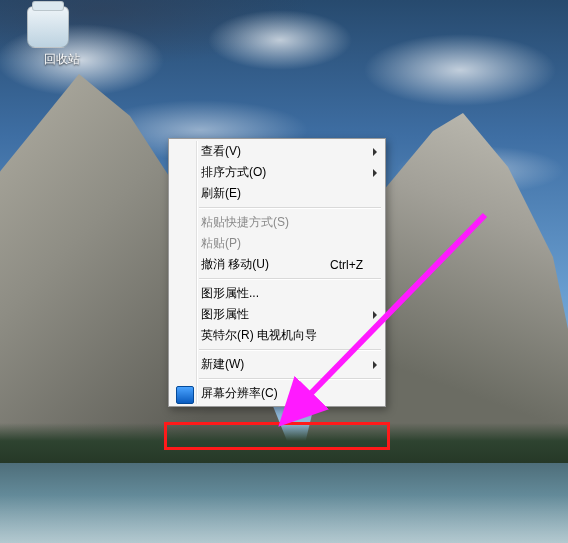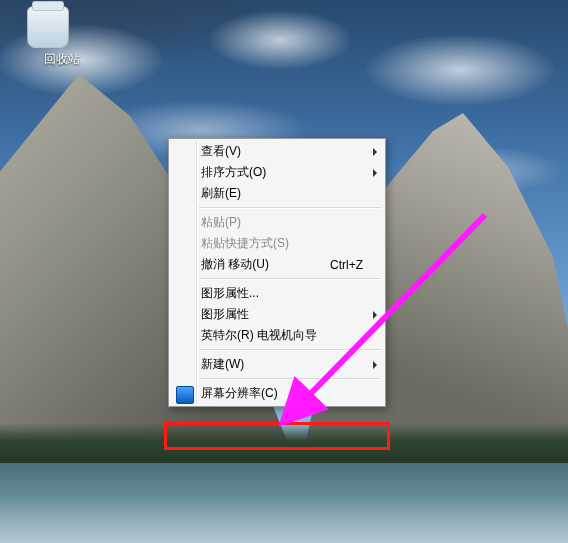--- a/index.html
+++ b/index.html
@@ -203,24 +203,24 @@
     <span>排序方式(O)</span>
     <span class="arrow"></span>
   </div>
   <div class="menu-item">
     <span>刷新(E)</span>
   </div>
 
   <div class="sep"></div>
 
   <div class="menu-item disabled">
+    <span>粘贴快捷方式(S)</span>
+  </div>
+  <div class="menu-item disabled">
     <span>粘贴(P)</span>
-  </div>
-  <div class="menu-item disabled">
-    <span>粘贴快捷方式(S)</span>
   </div>
   <div class="menu-item">
     <span>撤消 移动(U)</span>
     <span class="shortcut">Ctrl+Z</span>
   </div>
 
   <div class="sep"></div>
 
   <div class="menu-item">
     <span>图形属性...</span>

